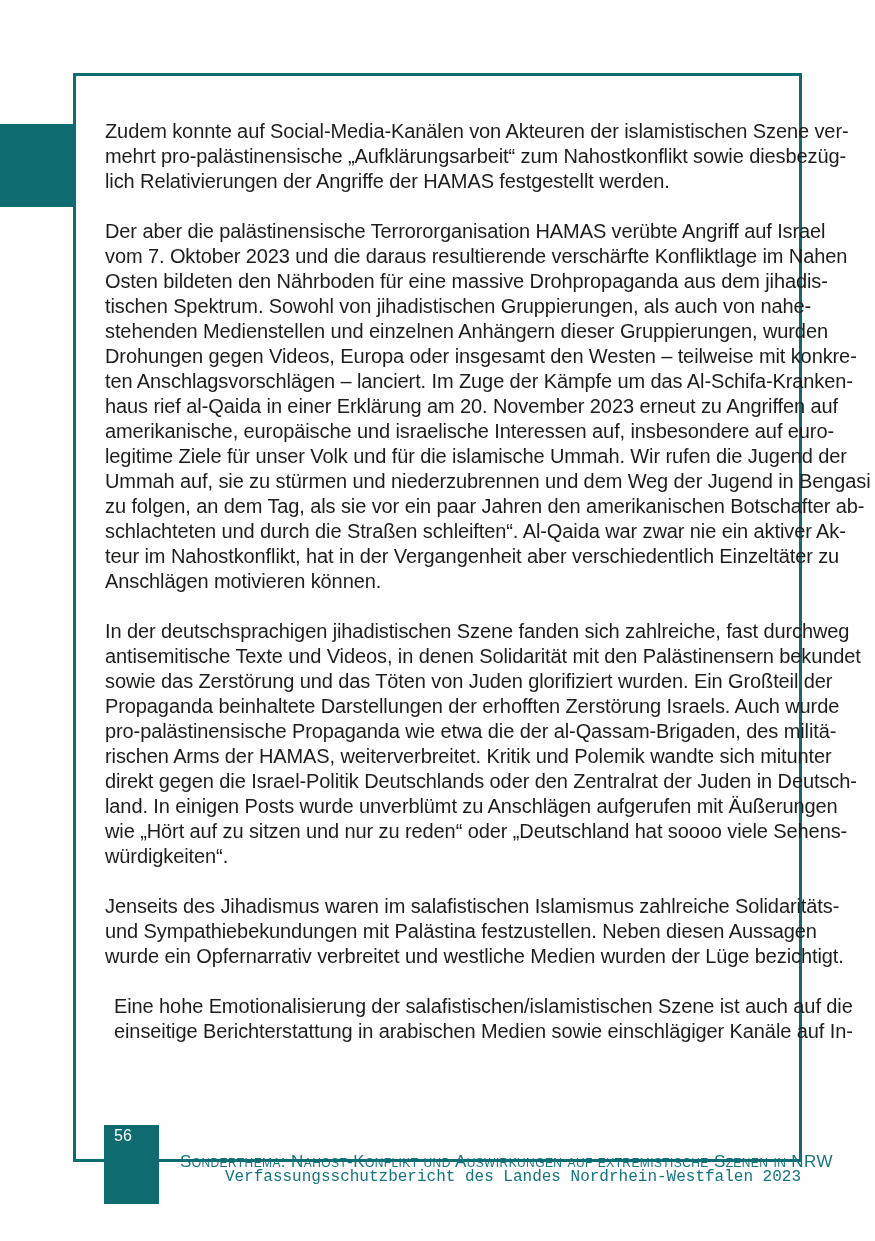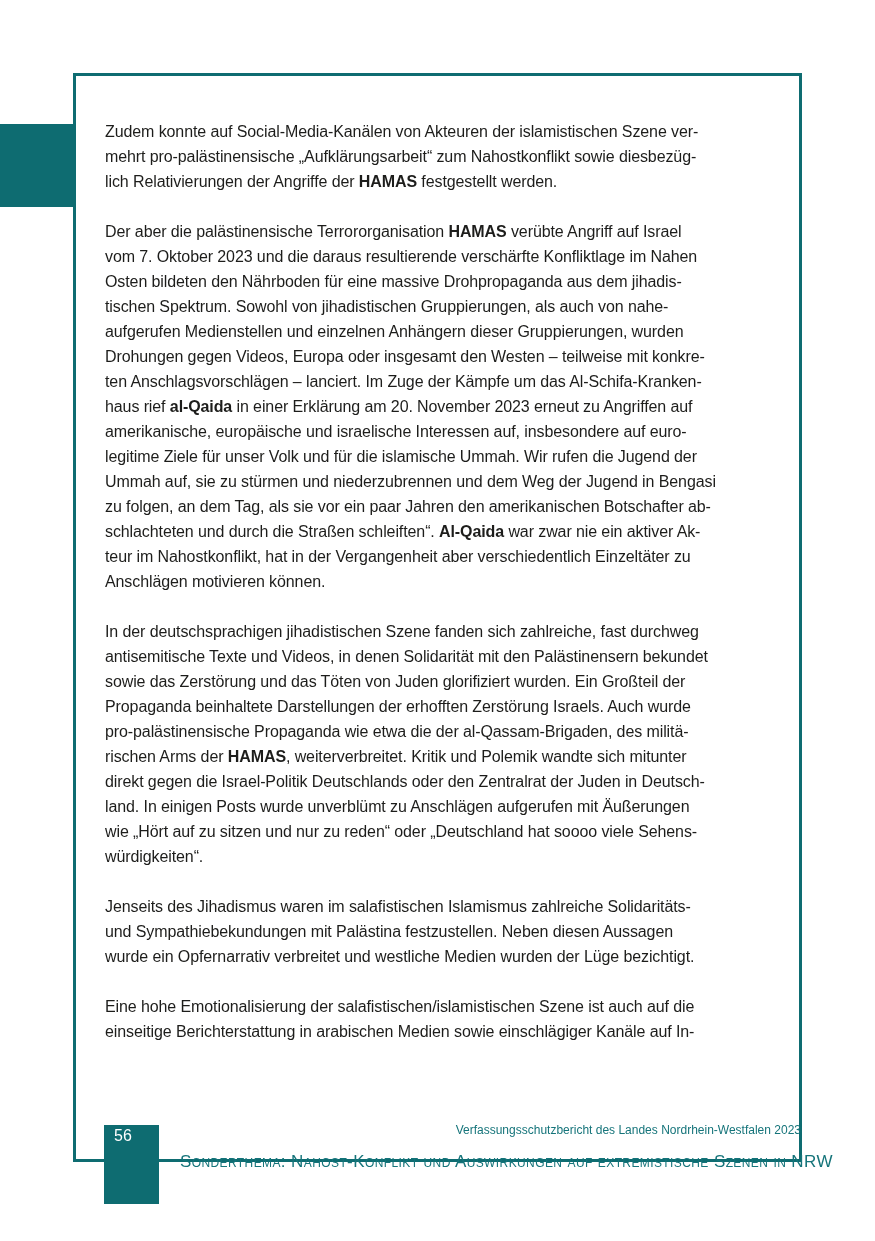--- a/index.html
+++ b/index.html
@@ -16,59 +16,59 @@
   .page-frame{
     position:absolute;left:73px;top:73px;width:729px;height:1089px;
     border:3px solid var(--accent);box-sizing:border-box;background:#fff;
   }
   .side-tab{
     position:absolute;left:0;top:124px;width:74px;height:83px;
     background:var(--accent);
   }
   .body-text{
     position:absolute;left:105px;top:119px;width:676px;
-    font-size:16px;line-height:25px;letter-spacing:-0.1px;
+    font-size:20px;line-height:25px;letter-spacing:-0.1px;
   }
   .para{margin:0 0 25px 0;}
-  .para:last-child{margin-bottom:0;}
+  .para:last-child{margin-bottom:0;margin-left:9px;}
   .line{white-space:nowrap;}
-  .line b{font-weight:bold;}
+  .line b{font-weight:normal;}
   .pageno-box{
     position:absolute;left:104px;top:1125px;width:55px;height:79px;
     background:var(--accent);box-sizing:border-box;z-index:2;
     color:#ffffff;font-size:16px;padding:2px 0 0 10px;
   }
   .section-title{
     position:absolute;left:180px;top:1152px;z-index:2;
     color:var(--accent-text);font-size:17px;letter-spacing:0.4px;
     font-variant:small-caps;white-space:nowrap;
   }
   .report-title{
-    position:absolute;right:74px;top:1123px;
-    color:var(--accent-text);font-size:12px;white-space:nowrap;
+    position:absolute;right:74px;top:1168px;
+    color:var(--accent-text);font-size:16px;white-space:nowrap;font-family:Liberation Mono, monospace;
   }
 </style>
 </head>
 <body>
 
 <div class="page-frame"></div>
 <div class="side-tab"></div>
 
 <div class="body-text">
     <div class="para">
       <div class="line"><span>Zudem konnte auf Social-Media-Kanälen von Akteuren der islamistischen Szene ver-</span></div>
       <div class="line"><span>mehrt pro-palästinensische „Aufklärungsarbeit“ zum Nahostkonflikt sowie diesbezüg-</span></div>
       <div class="line"><span>lich Relativierungen der Angriffe der </span><b>HAMAS</b><span> festgestellt werden.</span></div>
     </div>
     <div class="para">
       <div class="line"><span>Der aber die palästinensische Terrororganisation </span><b>HAMAS</b><span> verübte Angriff auf Israel</span></div>
       <div class="line"><span>vom 7. Oktober 2023 und die daraus resultierende verschärfte Konfliktlage im Nahen</span></div>
       <div class="line"><span>Osten bildeten den Nährboden für eine massive Drohpropaganda aus dem jihadis-</span></div>
       <div class="line"><span>tischen Spektrum. Sowohl von jihadistischen Gruppierungen, als auch von nahe-</span></div>
-      <div class="line"><span>aufgerufen Medienstellen und einzelnen Anhängern dieser Gruppierungen, wurden</span></div>
+      <div class="line"><span>stehenden Medienstellen und einzelnen Anhängern dieser Gruppierungen, wurden</span></div>
       <div class="line"><span>Drohungen gegen Videos, Europa oder insgesamt den Westen – teilweise mit konkre-</span></div>
       <div class="line"><span>ten Anschlagsvorschlägen – lanciert. Im Zuge der Kämpfe um das Al-Schifa-Kranken-</span></div>
       <div class="line"><span>haus rief </span><b>al-Qaida</b><span> in einer Erklärung am 20. November 2023 erneut zu Angriffen auf</span></div>
       <div class="line"><span>amerikanische, europäische und israelische Interessen auf, insbesondere auf euro-</span></div>
       <div class="line"><span>legitime Ziele für unser Volk und für die islamische Ummah. Wir rufen die Jugend der</span></div>
       <div class="line"><span>Ummah auf, sie zu stürmen und niederzubrennen und dem Weg der Jugend in Bengasi</span></div>
       <div class="line"><span>zu folgen, an dem Tag, als sie vor ein paar Jahren den amerikanischen Botschafter ab-</span></div>
       <div class="line"><span>schlachteten und durch die Straßen schleiften“. </span><b>Al-Qaida</b><span> war zwar nie ein aktiver Ak-</span></div>
       <div class="line"><span>teur im Nahostkonflikt, hat in der Vergangenheit aber verschiedentlich Einzeltäter zu</span></div>
       <div class="line"><span>Anschlägen motivieren können.</span></div>

